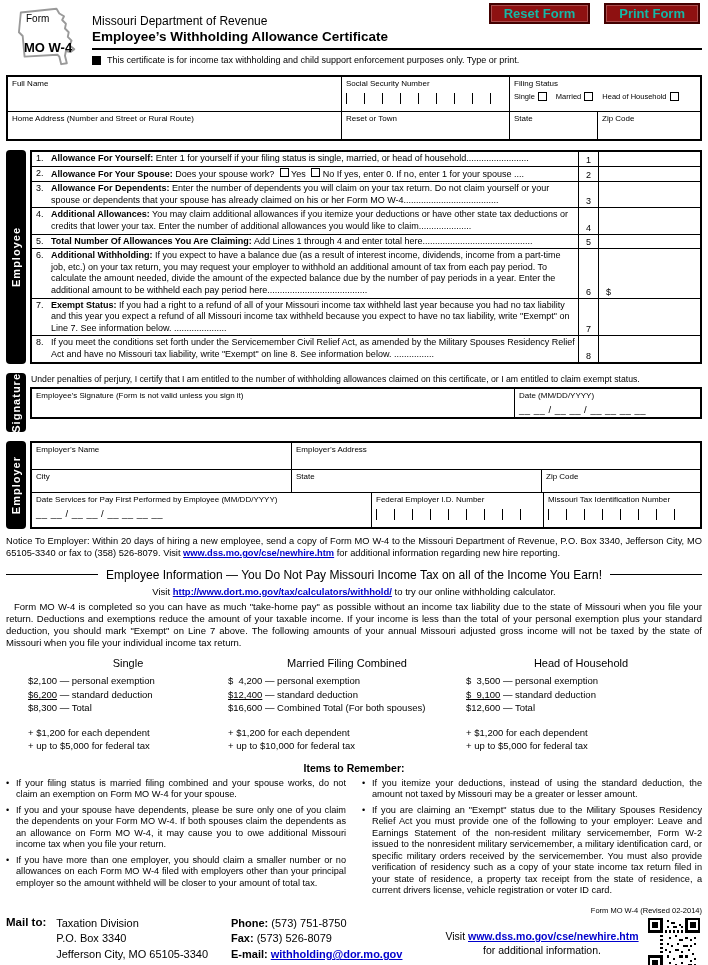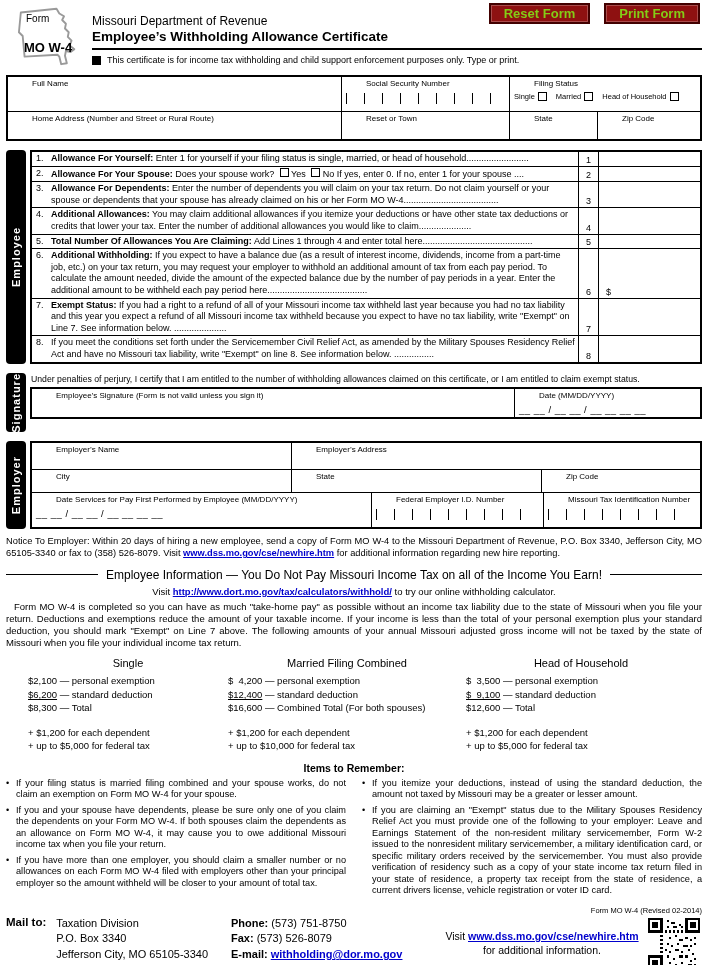--- a/index.html
+++ b/index.html
@@ -2,21 +2,21 @@
 <html><head>
 <meta charset="utf-8">
 <style>
   * { margin:0; padding:0; box-sizing:border-box; }
   html,body { background:#e8e8e8; }
   body { font-family:"Liberation Sans", sans-serif; color:#000; }
   .page { width:708px; height:965px; background:#fff; margin:0 auto; position:relative; padding:4px 6px; overflow:hidden; }
 
   
   .topbar { position:absolute; top:3px; right:8px; display:flex; gap:14px; }
-  .pdf-btn { background:#8e1111; color:#84cc16; font-weight:bold; font-size:13px;
+  .pdf-btn { background:#8e1111; color:#14b8a6; font-weight:bold; font-size:13px;
              font-family:"Liberation Sans", sans-serif; border:2px solid #420000;
              box-shadow: inset 0 0 0 1px rgba(255,255,255,.25);
              padding:1px 13px; height:21px; cursor:pointer; }
 
   
   .header { display:flex; margin-top:1px; }
   .mo-icon { flex:0 0 86px; width:86px; height:62px; position:relative; }
   .mo-icon svg { position:absolute; left:0; top:0; }
   .form-word { position:absolute; left:20px; top:8px; font-size:10px; }
   .form-number { position:absolute; left:18px; top:35px; font-size:13px; font-weight:bold; }
@@ -25,21 +25,21 @@
   .title { font-size:13.5px; font-weight:bold; padding:1px 0 4px 0; border-bottom:2.5px solid #000; }
   .instruction-row { display:flex; align-items:center; gap:6px; font-size:9px; padding-top:5px; }
   .black-square { width:9px; height:9px; background:#000; display:inline-block; }
 
   
   .ptable { border:2px solid #000; margin-top:8px; }
   .prow { display:flex; border-bottom:1px solid #000; }
   .prow:last-child { border-bottom:none; }
   .pcell { border-right:1px solid #000; padding:2px 4px; position:relative; }
   .pcell.last { border-right:none; flex:1; }
-  .plabel { font-size:8px; display:block;margin-left:20px; }
+  .plabel { font-size:8px; display:block; }
   .h34 { min-height:34px; } .h27 { min-height:27px; }
   .w334 { flex:0 0 334px; } .w168 { flex:0 0 168px; } .w88 { flex:0 0 88px; }
   .comb { height:11px; margin-top:5px; width:96%;
           background:repeating-linear-gradient(to right, #000 0 1px, transparent 1px 18px); }
   .status-opts { display:flex; gap:9px; margin-top:4px; font-size:7.5px; align-items:center; flex-wrap:nowrap; }
   .opt { display:flex; align-items:center; white-space:nowrap; }
   .cb { display:inline-block; width:9px; height:9px; border:1px solid #000; background:#fff; margin-left:3px; flex:0 0 9px; }
 
   
   .section { display:flex; margin-top:9px; align-items:stretch; }

